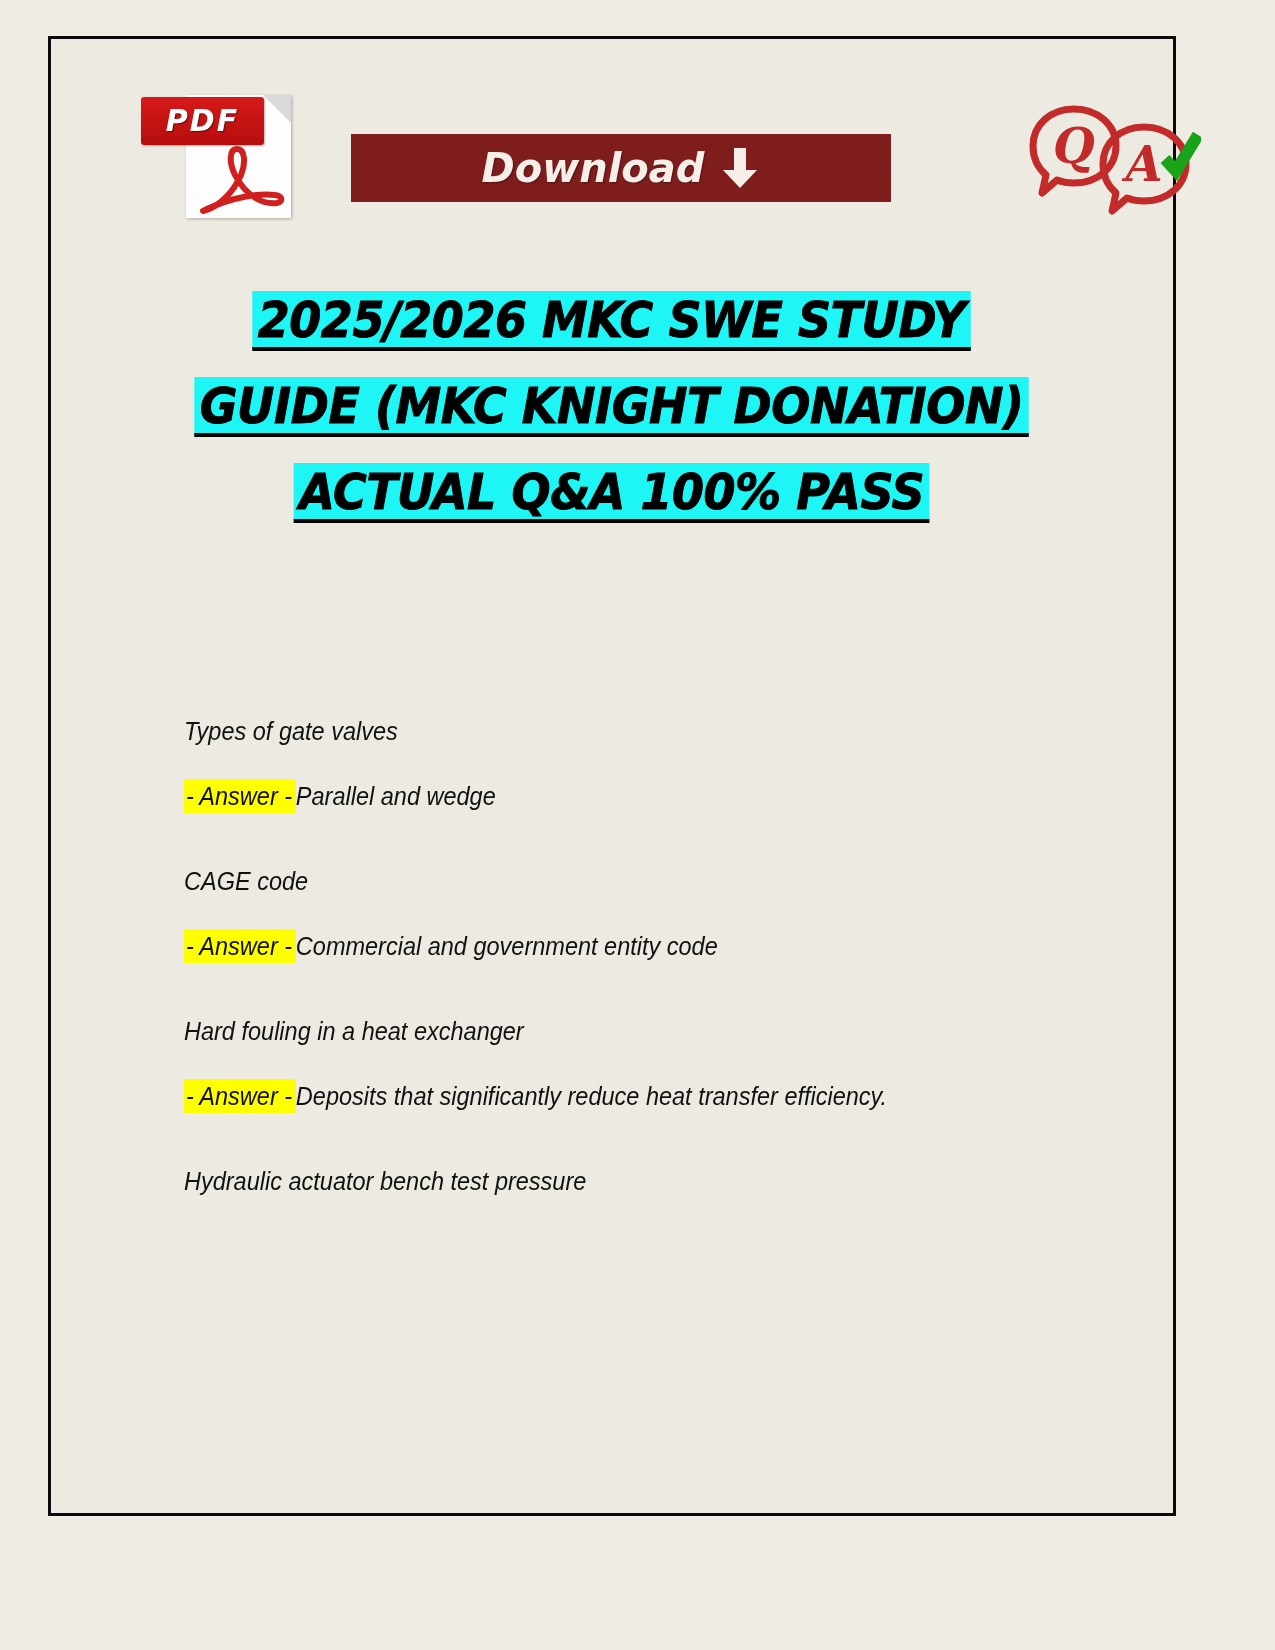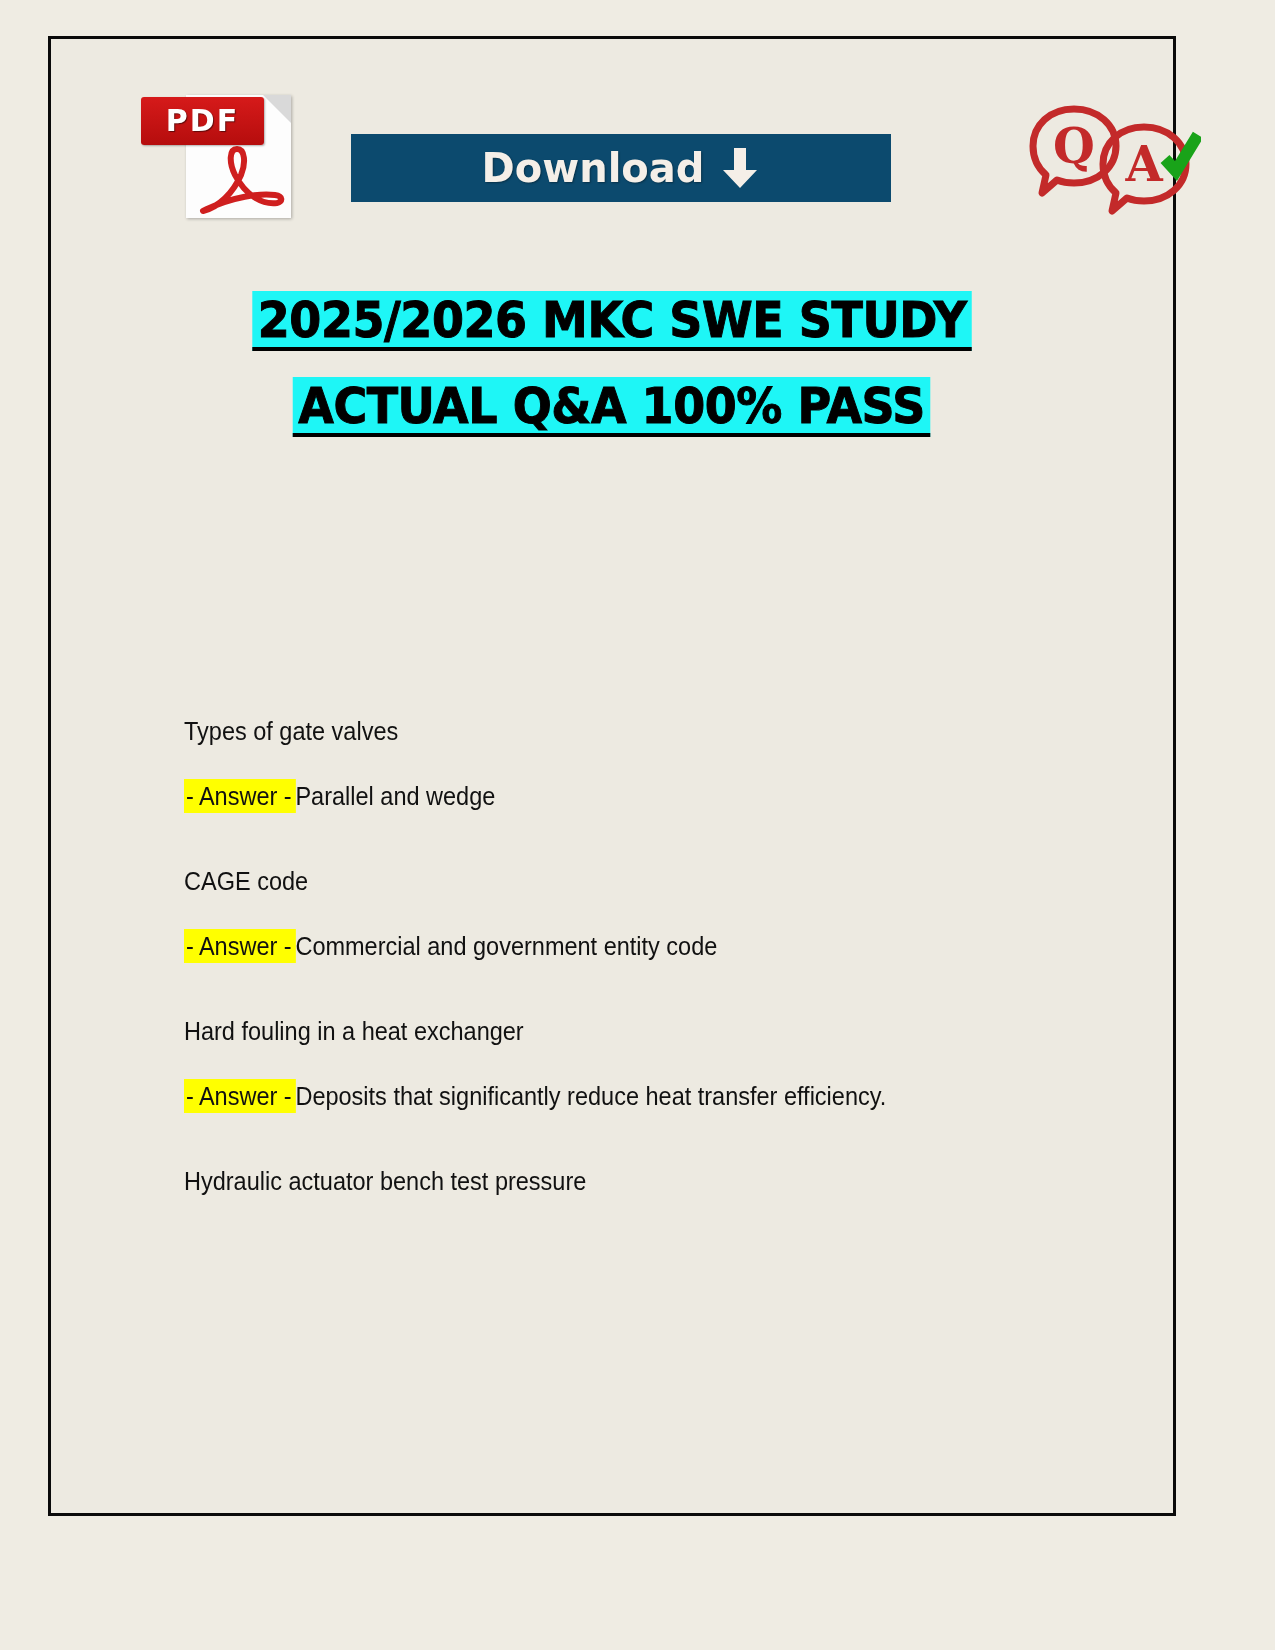--- a/index.html
+++ b/index.html
@@ -24,20 +24,21 @@
   }
   .frame {
     position: absolute;
     left: 48px;
     top: 36px;
     width: 1128px;
     height: 1480px;
     border: 3px solid #0a0a0a;
     background: #edeae1;
     box-sizing: border-box;
+    font-style: italic;
   }
 
   
   .header {
     position: absolute;
     left: 0; top: 0;
     width: 100%;
     height: 190px;
   }
 
@@ -92,21 +93,21 @@
     height: 76px;
   }
 
   
   .download-banner {
     position: absolute;
     left: 300px;
     top: 95px;
     width: 540px;
     height: 68px;
-    background: #0c4a6e;
+    background: #7f1d1d;
     display: flex;
     align-items: center;
     justify-content: center;
     gap: 16px;
   }
   .download-label {
     color: #f5efe8;
     font-family: "DejaVu Sans", sans-serif;
     font-weight: bold;
     font-size: 40px;
@@ -217,20 +218,23 @@
 
         <path d="M139 58 L150 70 L172 34" fill="none" stroke="#19a319" stroke-width="12" stroke-linecap="butt" stroke-linejoin="miter"></path>
       </svg>
     </div>
 
     <div class="title-block">
       <div class="title-line">
         <span class="title-hl">2025/2026 MKC SWE STUDY</span>
       </div>
       <div class="title-line">
+        <span class="title-hl">GUIDE (MKC KNIGHT DONATION)</span>
+      </div>
+      <div class="title-line">
         <span class="title-hl">ACTUAL Q&amp;A 100% PASS</span>
       </div>
     </div>
 
     <div class="body-block">
 
       <div class="qa-item">
         <div class="q-line">Types of gate valves</div>
         <div class="a-line"><span class="a-mark">- Answer -</span><span>Parallel and wedge</span></div>
       </div>

